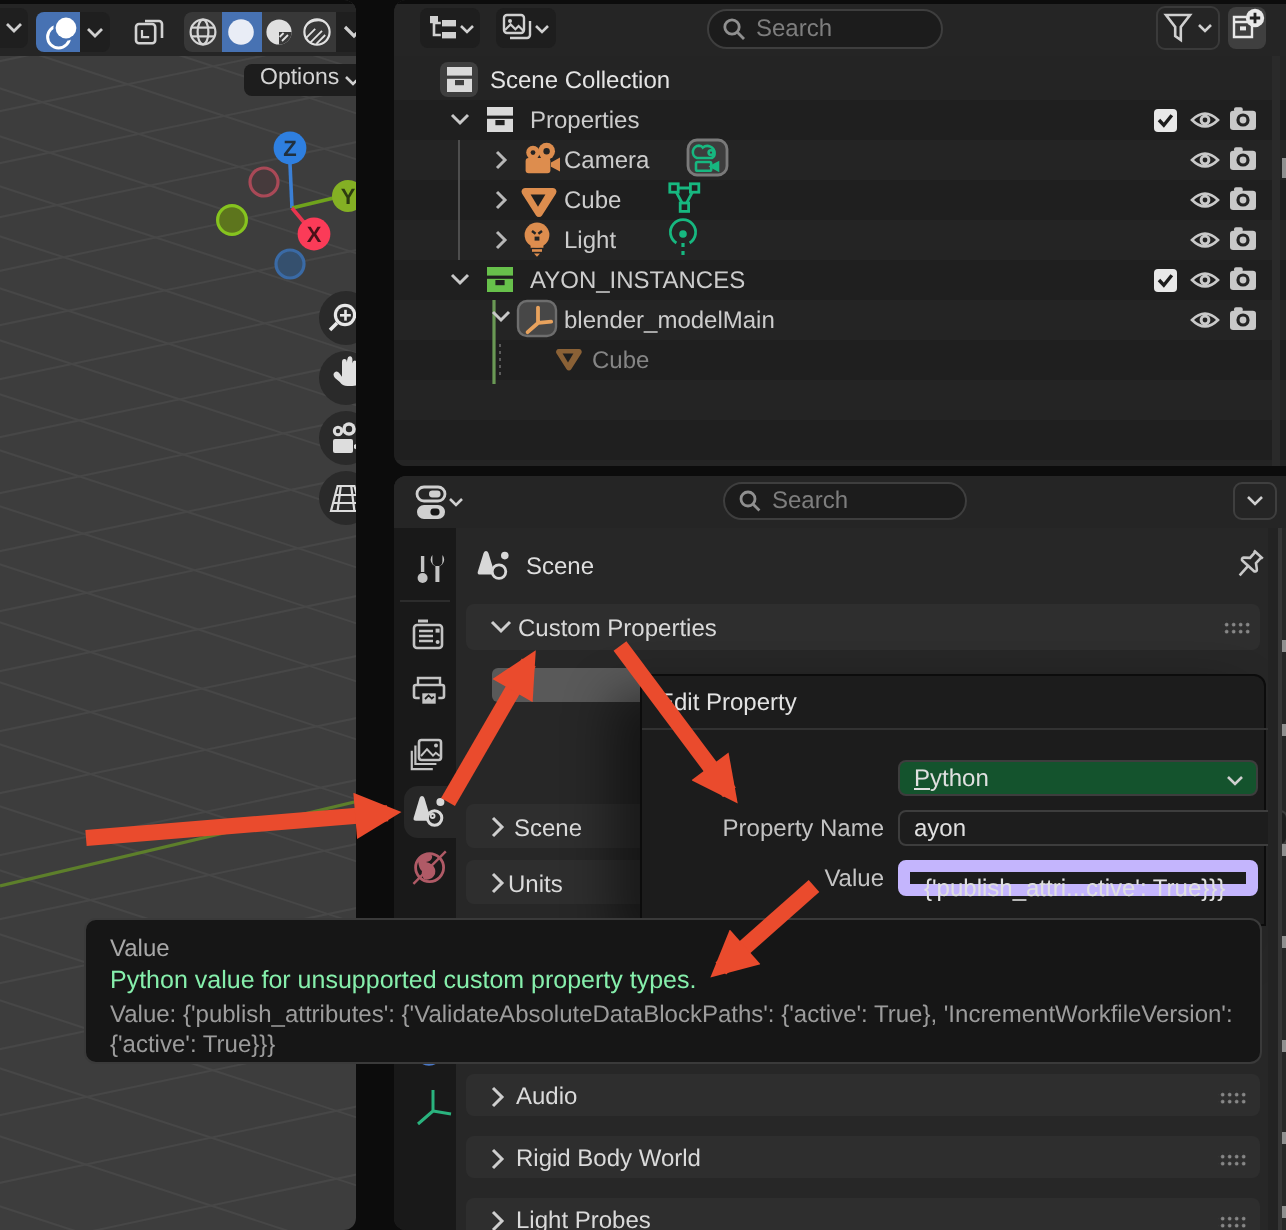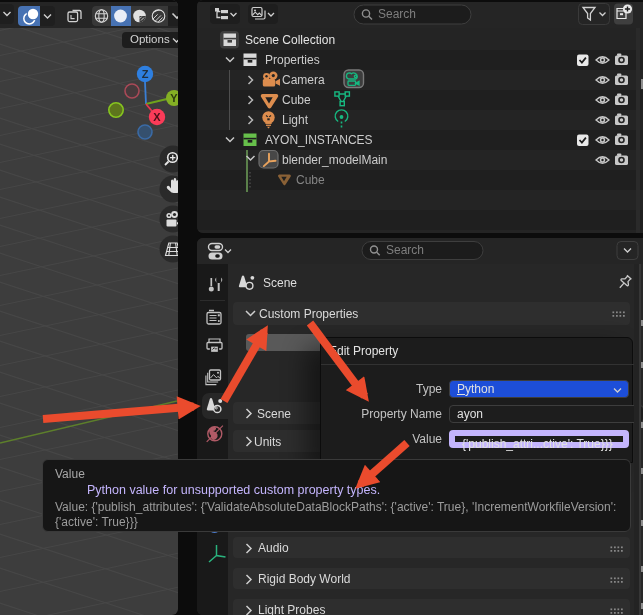--- a/index.html
+++ b/index.html
@@ -484,22 +484,21 @@
     <svg class="abs" width="12" height="12" style="left:46px;top:366px;">
         <path d="M3.5 2 L8 6.5 L3.5 11" stroke="#cecece" stroke-width="1.5" fill="none"></path>
       </svg>
     <div class="abs txt" style="left:61px;top:365px;color:#dadada;">Light Probes</div>
     <div class="abs grip" style="left:412px;top:369px;"></div>
 
     <div class="abs" style="left:123px;top:99px;width:313px;height:126px;background:#1c1c1c;border:1px solid #0c0c0c;border-radius:6px 6px 0 0;box-shadow:-14px 10px 24px rgba(0,0,0,0.45);">
       <div class="abs txt" style="left:8px;top:6px;color:#e3e3e3;">Edit Property</div>
       <div class="abs" style="left:0px;top:26px;width:313px;height:1px;background:#323232;"></div>
 
-      <div class="abs txt" style="left:0px;top:44px;width:121px;text-align:right;color:#c3c3c3;">Type</div>
-      <div class="abs" style="left:128px;top:42px;width:180px;height:18px;background:#1d4ed8;border:1px solid #3d3d3d;border-radius:4px;">
+      <div class="abs" style="left:128px;top:42px;width:180px;height:18px;background:#14532d;border:1px solid #3d3d3d;border-radius:4px;">
         <div class="abs txt" style="left:7px;top:1px;color:#e0e0e0;"><span style="text-decoration:underline;">P</span>ython</div>
         <svg width="10" height="8" style="position:absolute;right:5px;top:6px;">
             <path d="M1 1.5 L4.5 5 L8 1.5" stroke="#cfcfcf" stroke-width="1.3" fill="none"></path>
           </svg>
       </div>
 
       <div class="abs txt" style="left:0px;top:69px;width:121px;text-align:right;color:#c3c3c3;">Property Name</div>
       <div class="abs" style="left:128px;top:67px;width:195px;height:18px;background:#1d1d1d;border:1px solid #3d3d3d;border-radius:4px;">
         <div class="abs txt" style="left:7px;top:1px;color:#e0e0e0;">ayon</div>
       </div>
@@ -516,21 +515,21 @@
     <div class="abs" style="left:444px;top:124px;width:2px;height:6px;background:#8f8f8f;"></div>
     <div class="abs" style="left:444px;top:184px;width:2px;height:6px;background:#8f8f8f;"></div>
     <div class="abs" style="left:444px;top:230px;width:2px;height:6px;background:#8f8f8f;"></div>
     <div class="abs" style="left:444px;top:282px;width:2px;height:6px;background:#8f8f8f;"></div>
     <div class="abs" style="left:444px;top:328px;width:2px;height:6px;background:#8f8f8f;"></div>
     <div class="abs" style="left:444px;top:365px;width:2px;height:6px;background:#8f8f8f;"></div>
   </div>
 
   <div class="abs" id="tooltip" style="left:42px;top:459px;width:589px;height:73px;background:#161616;border:1px solid #3a3a3a;border-radius:6px;">
     <div class="abs" style="left:12px;top:7px;font-size:12px;color:#a8a8a8;">Value</div>
-    <div class="abs" style="left:12px;top:23px;font-size:12.5px;color:#c4b5fd;margin-left:32px;">Python value for unsupported custom property types.</div>
+    <div class="abs" style="left:12px;top:23px;font-size:12.5px;color:#86efac;">Python value for unsupported custom property types.</div>
     <div class="abs" style="left:12px;top:40px;font-size:12px;color:#9c9c9c;width:572px;line-height:14.5px;">Value: {'publish_attributes': {'ValidateAbsoluteDataBlockPaths': {'active': True}, 'IncrementWorkfileVersion': {'active': True}}}</div>
   </div>
 
   <svg class="abs" id="arrows" width="643" height="615" style="left:0;top:0;pointer-events:none;">
     <defs>
       <marker id="ah" viewBox="0 0 10 10" refX="7" refY="5" markerWidth="3" markerHeight="2.9" orient="auto-start-reverse">
         <path d="M0 0 L10 5 L0 10 z" fill="#ea4b2d"></path>
       </marker>
     </defs>
     <g stroke="#ea4b2d" stroke-width="8" marker-end="url(#ah)">

